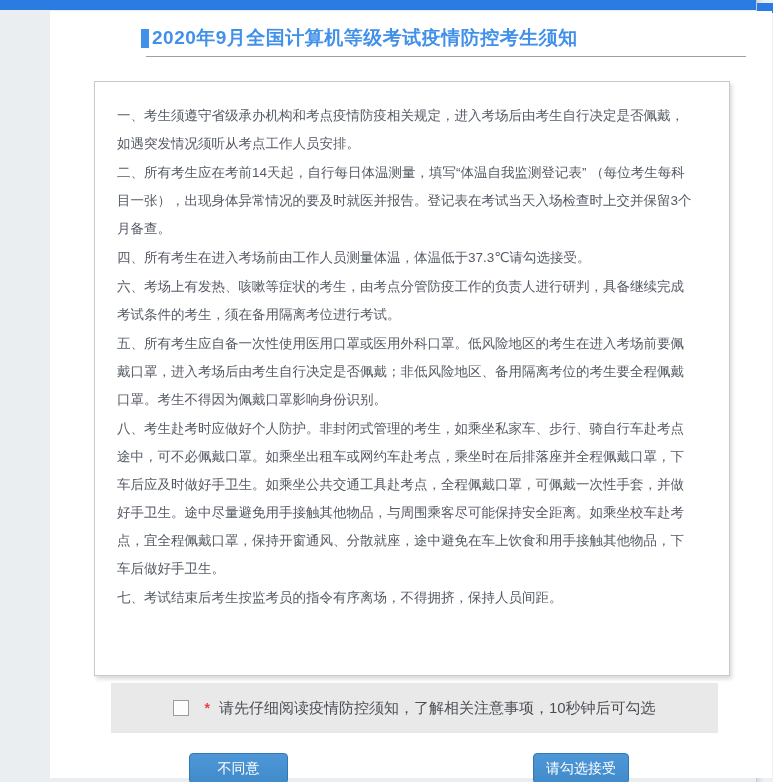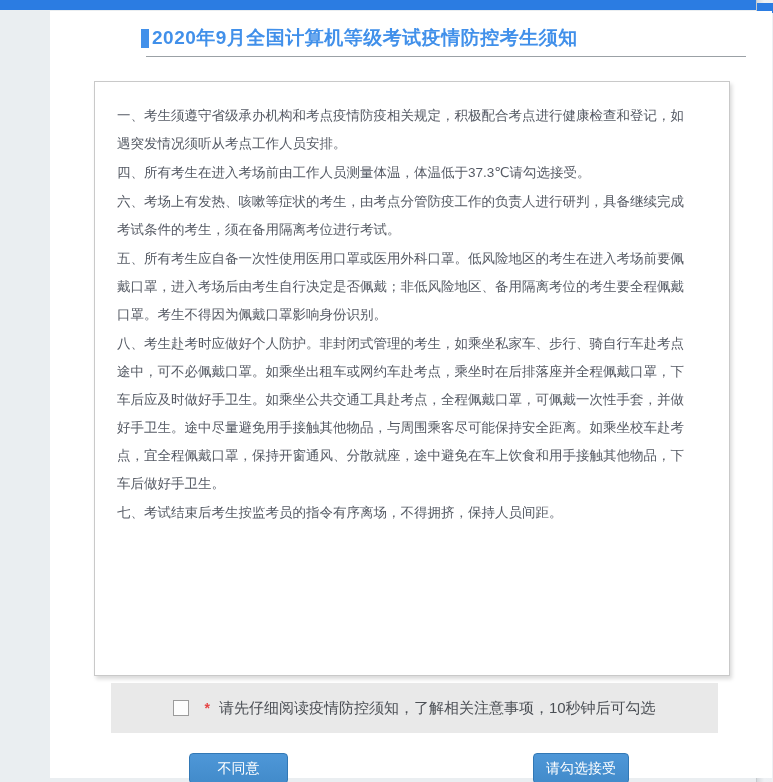--- a/index.html
+++ b/index.html
@@ -66,21 +66,22 @@
 
 <div class="card">
 
   <div class="title-row">
     <div class="title-marker"></div>
     <h1 class="page-title">2020年9月全国计算机等级考试疫情防控考生须知</h1>
   </div>
   <div class="divider"></div>
 
   <div class="notice-box">
-    <p class="notice-par">一、考生须遵守省级承办机构和考点疫情防疫相关规定，积极配合考点进行健康检查和登记，如遇突发情况须听从考点工作人员安排。</p>
+    <p class="notice-par">一、考生须遵守省级承办机构和考点疫情防疫相关规定，进入考场后由考生自行决定是否佩戴，如遇突发情况须听从考点工作人员安排。</p>
+    <p class="notice-par">二、所有考生应在考前14天起，自行每日体温测量，填写“体温自我监测登记表” （每位考生每科目一张），出现身体异常情况的要及时就医并报告。登记表在考试当天入场检查时上交并保留3个月备查。</p>
     <p class="notice-par">四、所有考生在进入考场前由工作人员测量体温，体温低于37.3℃请勾选接受。</p>
     <p class="notice-par">六、考场上有发热、咳嗽等症状的考生，由考点分管防疫工作的负责人进行研判，具备继续完成考试条件的考生，须在备用隔离考位进行考试。</p>
     <p class="notice-par">五、所有考生应自备一次性使用医用口罩或医用外科口罩。低风险地区的考生在进入考场前要佩戴口罩，进入考场后由考生自行决定是否佩戴；非低风险地区、备用隔离考位的考生要全程佩戴口罩。考生不得因为佩戴口罩影响身份识别。</p>
     <p class="notice-par">八、考生赴考时应做好个人防护。非封闭式管理的考生，如乘坐私家车、步行、骑自行车赴考点途中，可不必佩戴口罩。如乘坐出租车或网约车赴考点，乘坐时在后排落座并全程佩戴口罩，下车后应及时做好手卫生。如乘坐公共交通工具赴考点，全程佩戴口罩，可佩戴一次性手套，并做好手卫生。途中尽量避免用手接触其他物品，与周围乘客尽可能保持安全距离。如乘坐校车赴考点，宜全程佩戴口罩，保持开窗通风、分散就座，途中避免在车上饮食和用手接触其他物品，下车后做好手卫生。</p>
     <p class="notice-par">七、考试结束后考生按监考员的指令有序离场，不得拥挤，保持人员间距。</p>
   </div>
 
   <div class="consent-bar">
     <div class="consent-checkbox" role="checkbox" aria-checked="false"></div>
     <span class="req-mark">*</span>

